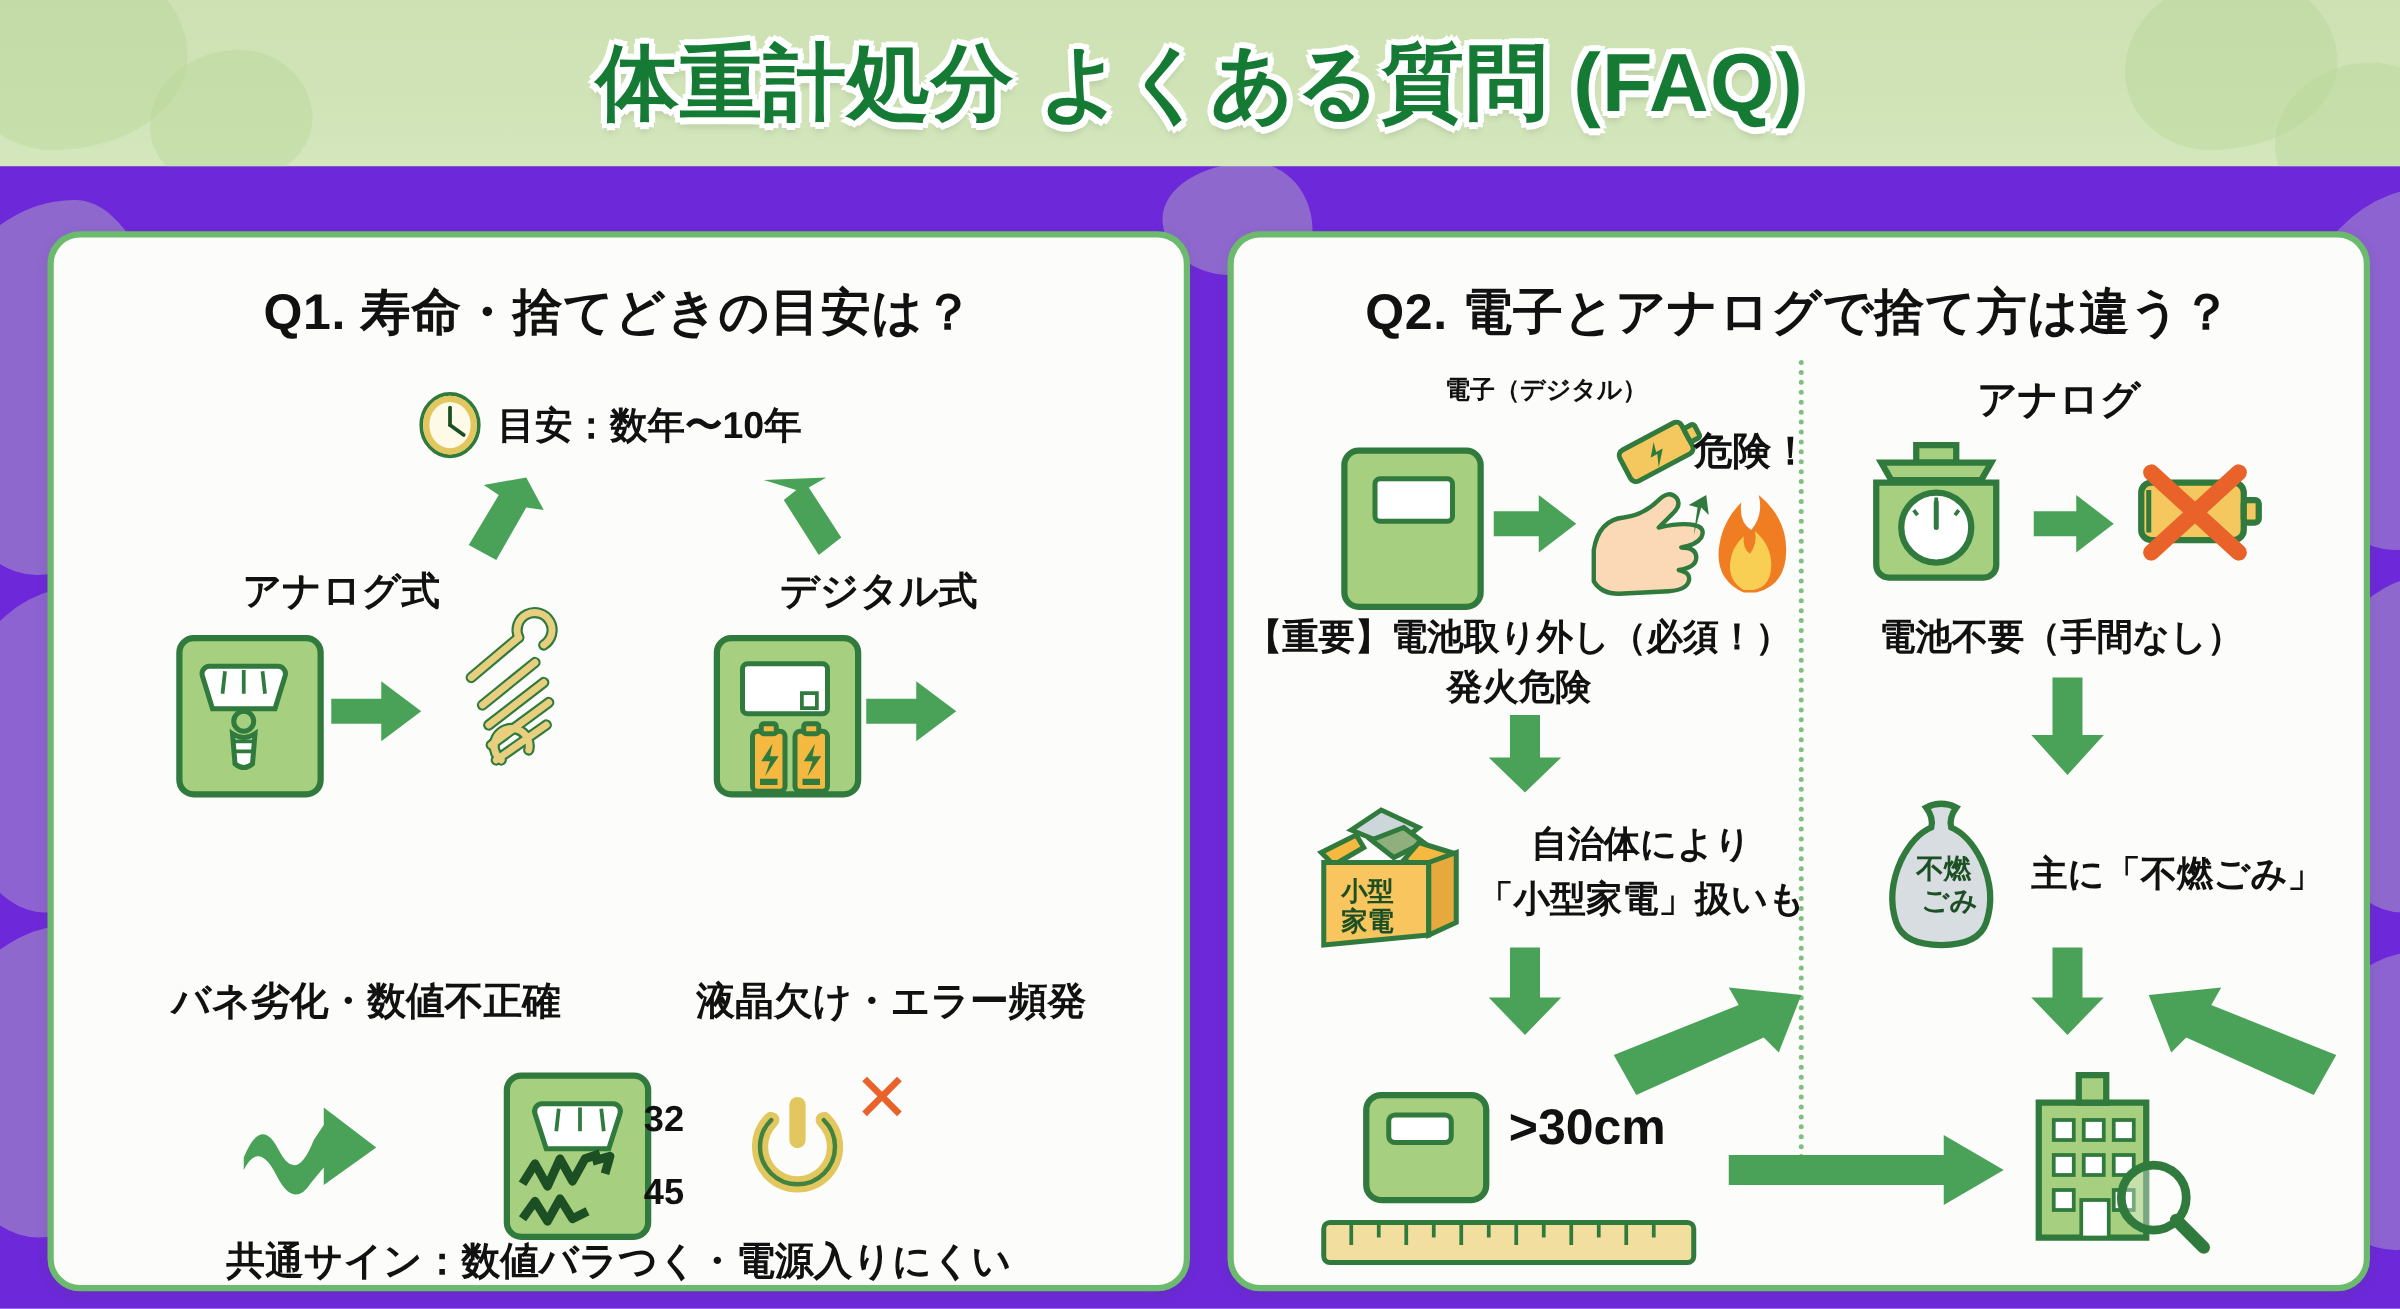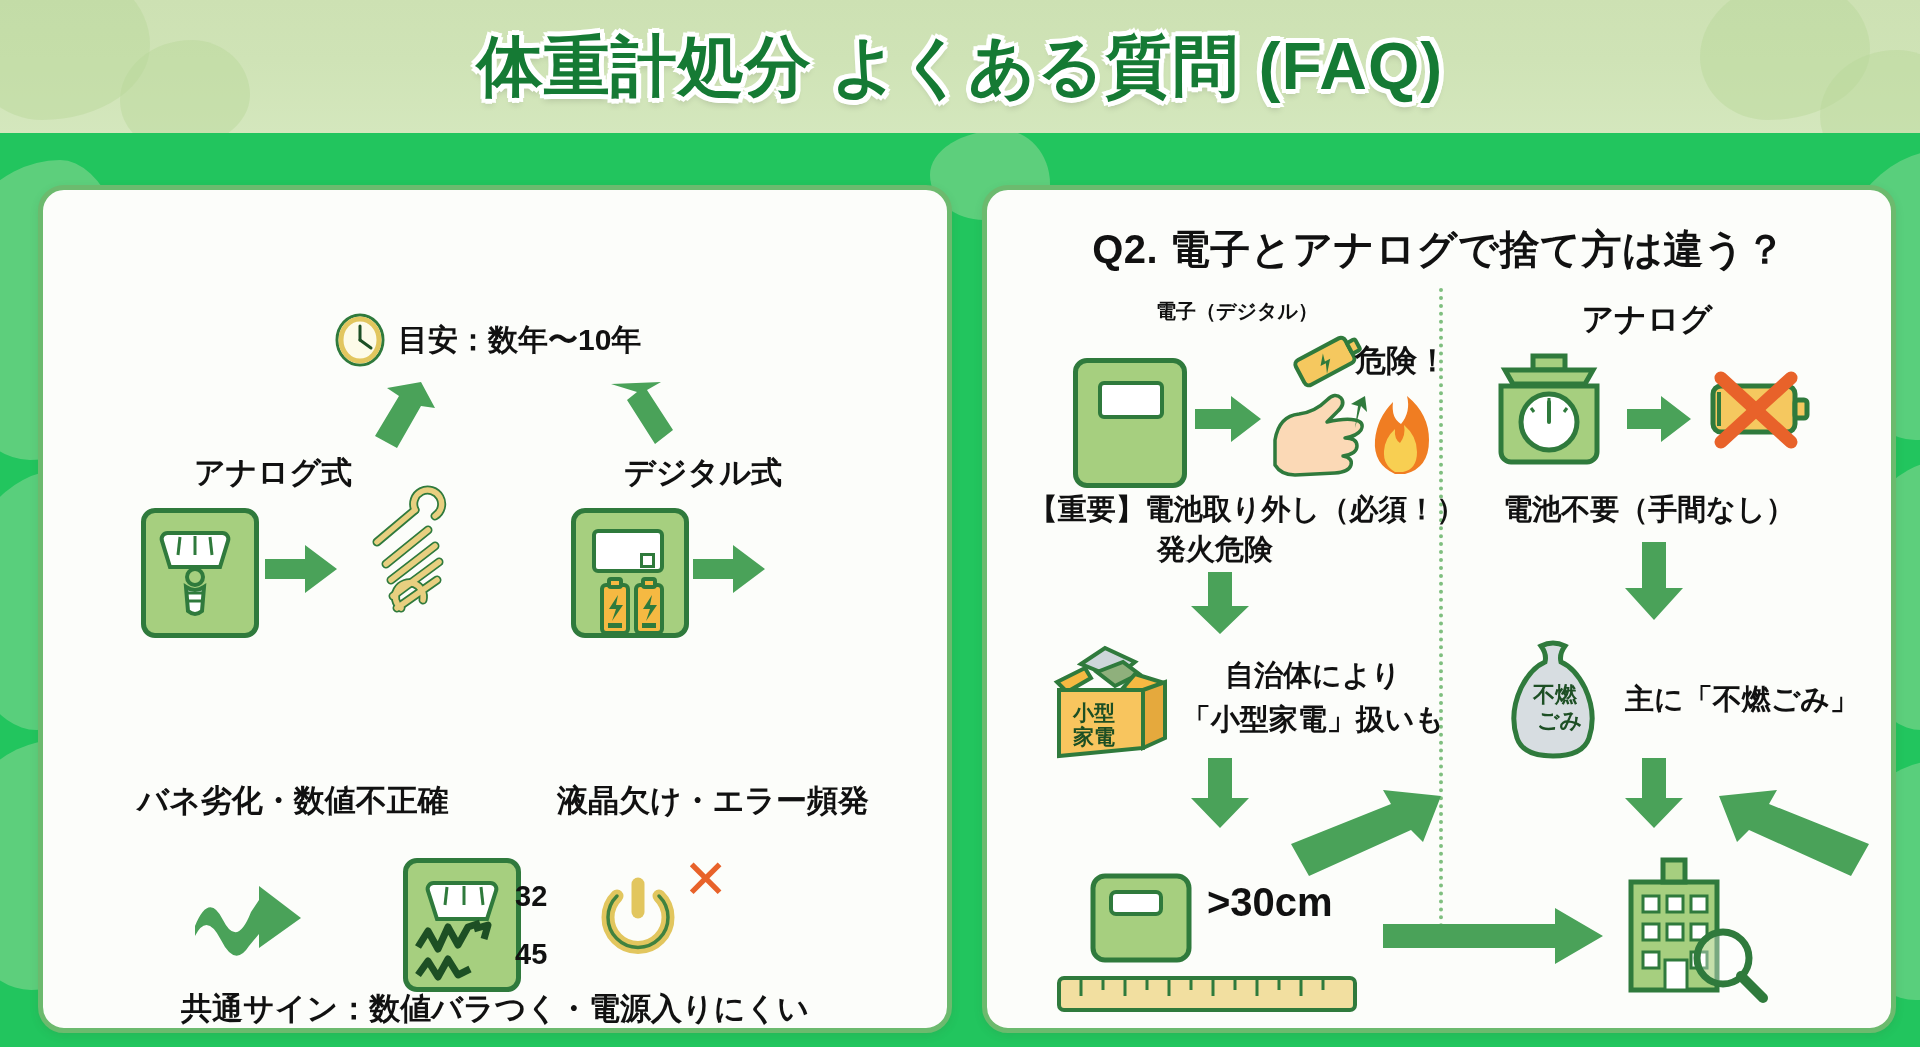--- a/index.html
+++ b/index.html
@@ -3,21 +3,21 @@
 <meta charset="utf-8">
 <style>
   html,body{margin:0;padding:0;}
   body{
     width:1920px;height:1047px;
     font-family:"Liberation Sans","DejaVu Sans",sans-serif;
     background:#ffffff;
     overflow:hidden;
     position:relative;
   }
-  .page{position:absolute;inset:0;background:#22c55e;overflow:hidden;}
+  .page{position:absolute;inset:0;background:#6d28d9;overflow:hidden;}
 
   
   .leaf-bg{position:absolute;border-radius:60% 40% 55% 45%/50% 60% 40% 50%;
            background:#cfe3b8;opacity:.34;filter:blur(.4px);}
   .leaf-bg.v2{background:#d7e9c2;opacity:.3;}
 
   
   .header{
     position:absolute;left:0;top:0;width:1920px;height:133px;
     background:linear-gradient(180deg,#cde1b3 0%,#cfe3b6 45%,#d4e7bd 100%);
@@ -89,20 +89,21 @@
   <div class="header">
     <div class="hleaf" style="left:-30px;top:-30px;width:180px;height:150px;"></div>
     <div class="hleaf" style="left:120px;top:40px;width:130px;height:110px;"></div>
     <div class="hleaf" style="left:1700px;top:-20px;width:170px;height:140px;"></div>
     <div class="hleaf" style="left:1820px;top:50px;width:140px;height:120px;"></div>
     <div class="title">体重計処分 よくある質問 (FAQ)</div>
   </div>
 
   <div class="panel" id="panel-q1">
 
+    <div class="q-title">Q1. 寿命・捨てどきの目安は？</div>
 
     <div style="position:absolute;left:290px;top:122px;">
       <svg width="54" height="56" viewBox="0 0 54 56">
         <ellipse cx="27" cy="28" rx="23" ry="25" fill="#fdfbe8" stroke="#2f7a3c" stroke-width="3"></ellipse>
         <ellipse cx="27" cy="28" rx="19" ry="21" fill="none" stroke="#e2c65e" stroke-width="5"></ellipse>
         <line x1="27" y1="28" x2="27" y2="14" stroke="#1d4f24" stroke-width="3" stroke-linecap="round"></line>
         <line x1="27" y1="28" x2="38" y2="36" stroke="#1d4f24" stroke-width="3" stroke-linecap="round"></line>
       </svg>
     </div>
     <div class="ctext" style="left:355px;top:130px;font-size:30px;">目安：数年〜10年</div>
@@ -269,21 +270,21 @@
         <path d="M6 108 q4 -24 24 -26 q16 -2 28 -14 q8 -8 14 -2 q5 6 -4 14 l-10 10 q18 -4 28 -2 q10 2 6 10 q-4 6 -16 8 q12 0 12 8 q0 8 -14 10 q10 2 8 9 q-2 7 -16 8 l-40 2 q-14 0 -20 -10 z" fill="#fbd9b6" stroke="#2f7a3c" stroke-width="3.5" stroke-linejoin="round"></path>
 
         <path d="M86 96 l6 -22 l6 6 l-2 -16 l-14 8 l7 2 z" fill="#2f7a3c"></path>
 
         <path d="M126 142 q-22 -10 -20 -34 q2 -22 18 -38 q-2 16 8 22 q10 -12 6 -28 q22 18 22 44 q0 28 -24 34 z" fill="#f07d22"></path>
         <path d="M126 140 q-12 -7 -11 -21 q1 -13 11 -22 q-1 10 5 14 q6 -8 4 -18 q13 11 13 27 q0 17 -14 20 z" fill="#f8cf52"></path>
       </svg>
     </div>
     <div class="ctext" style="left:368px;top:150px;font-size:31px;">危険！</div>
 
-    <div class="ctext" style="left:0px;top:300px;width:456px;font-size:29px;margin-left:32px;">【重要】電池取り外し（必須！）</div>
+    <div class="ctext" style="left:0px;top:300px;width:456px;font-size:29px;">【重要】電池取り外し（必須！）</div>
     <div class="ctext" style="left:0px;top:340px;width:456px;font-size:29px;">発火危険</div>
 
     <div class="arrow" style="left:204px;top:382px;">
       <svg width="58" height="62" viewBox="0 0 58 62">
         <path d="M17 0 h24 v34 h17 l-29 28 l-29 -28 h17 z" fill="#4aa259"></path>
       </svg>
     </div>
 
     <div style="position:absolute;left:52px;top:448px;">
       <svg width="134" height="124" viewBox="0 0 134 124">

